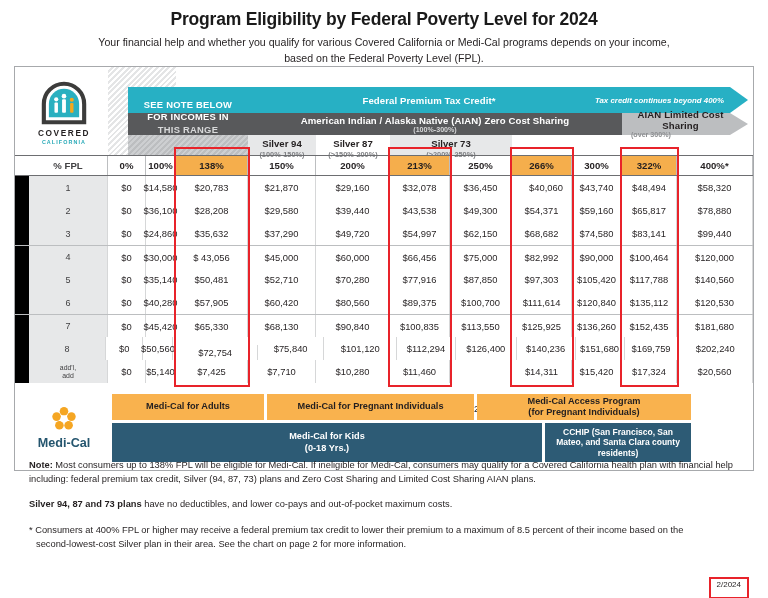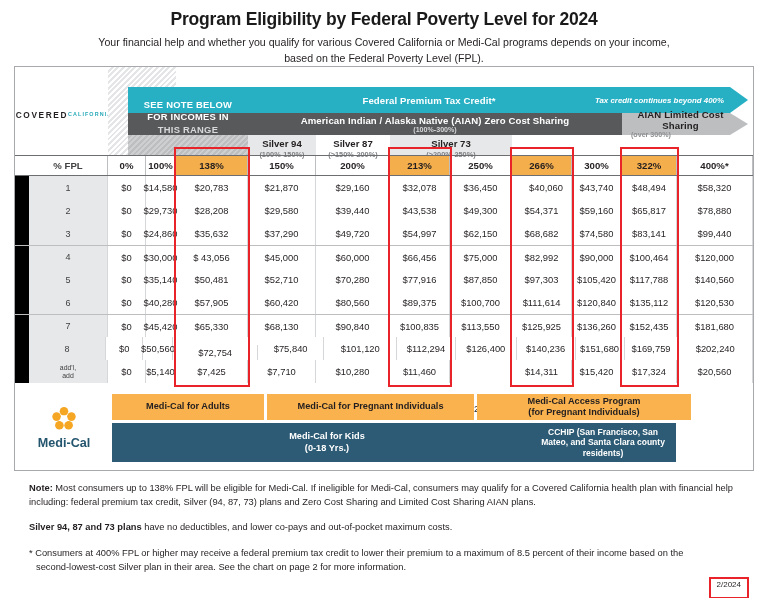--- a/index.html
+++ b/index.html
@@ -40,21 +40,21 @@
   }
 
   
   .banner {
     position: absolute; left: 0; top: 0;
     width: 738px; height: 88px;
   }
   .logo-box {
     position: absolute; left: 5px; top: 6px;
     width: 88px; height: 80px;
-    display: flex; flex-direction: row;
+    display: flex; flex-direction: column;
     align-items: center; justify-content: center;
   }
   .logo-mark { width: 46px; height: 44px; }
   .logo-t1 {
     font-size: 8.3px; font-weight: bold; letter-spacing: 1.6px;
     color: #231f20; margin-top: 3px;
   }
   .logo-t2 {
     font-size: 5.4px; font-weight: bold; letter-spacing: 1.1px;
     color: #29aab8; margin-top: 1px;
@@ -172,21 +172,21 @@
     display: flex; align-items: center; justify-content: center;
     text-align: center;
     font-weight: bold;
   }
   .mbar.orange { background: #f9b24e; color: #231f20; }
   .mbar.blue   { background: #2d5b75; color: #ffffff; }
   .mbar .l1 { font-size: 9.2px; line-height: 11.5px; }
 
   
   .notes {
-    position: absolute; left: 29px; top: 481px; width: 710px;
+    position: absolute; left: 29px; top: 458px; width: 710px;
     font-size: 9.3px; line-height: 14.2px; color: #231f20;
   }
   .notes p { margin: 0 0 11px 0; }
   .notes b { font-weight: bold; }
   .note-star { margin-top: 2px; }
   .note-star .ind { display: block; padding-left: 7px; }
 
   .datestamp {
     position: absolute; right: 19px; top: 577px;
     border: 2.2px solid #e8232a;
@@ -304,21 +304,21 @@
             <div class="cell" style="width: 62px;">$36,450</div>
             <div class="cell" style="width: 60px; padding-left: 9px;">$40,060</div>
             <div class="cell" style="width: 50px;">$43,740</div>
             <div class="cell" style="width: 55px;">$48,494</div>
             <div class="cell" style="width: 76px;">$58,320</div>
           </div>
           <div class="data-row">
             <div class="cell c-rail"></div>
             <div class="cell c-size" style="width: 79px;">2</div>
             <div class="cell" style="width: 38px;">$0</div>
-            <div class="cell" style="width: 30px;">$29,730</div>
+            <div class="cell" style="width: 30px;">$36,100</div>
             <div class="cell" style="width: 72px;">$28,208</div>
             <div class="cell" style="width: 68px;">$29,580</div>
             <div class="cell" style="width: 74px;">$39,440</div>
             <div class="cell" style="width: 60px;">$43,538</div>
             <div class="cell" style="width: 62px;">$49,300</div>
             <div class="cell" style="width: 60px;">$54,371</div>
             <div class="cell" style="width: 50px;">$59,160</div>
             <div class="cell" style="width: 55px;">$65,817</div>
             <div class="cell" style="width: 76px;">$78,880</div>
           </div>
@@ -461,21 +461,21 @@
       </div>
       <div class="mbar orange" style="left:462px;top:10px;width:214px;height:26px;">
         <span class="l1" style="white-space:pre-line;">Medi-Cal Access Program
 (for Pregnant Individuals)</span>
       </div>
 
       <div class="mbar blue" style="left:97px;top:39px;width:430px;height:39px;">
         <span class="l1" style="white-space:pre-line;">Medi-Cal for Kids
 (0-18 Yrs.)</span>
       </div>
-      <div class="mbar blue" style="left:515px;top:39px;width:146px;height:39px;">
+      <div class="mbar blue" style="left:530px;top:39px;width:146px;height:39px;">
         <span class="l1" style="font-size:8.5px;line-height:10.4px;padding:0 4px;">CCHIP (San Francisco, San Mateo, and Santa Clara county residents)</span>
       </div>
     </div>
   </div>
 
   <div class="notes">
     <p><b>Note:</b><span> Most consumers up to 138% FPL will be eligible for Medi-Cal. If ineligible for Medi-Cal, consumers may qualify for a Covered California health plan with financial help including: federal premium tax credit, Silver (94, 87, 73) plans and Zero Cost Sharing and Limited Cost Sharing AIAN plans.</span></p>
     <p><b>Silver 94, 87 and 73 plans</b><span> have no deductibles, and lower co-pays and out-of-pocket maximum costs.</span></p>
     <p class="note-star">
       <span>* Consumers at 400% FPL or higher may receive a federal premium tax credit to lower their premium to a maximum of 8.5 percent of their income based on the</span>

